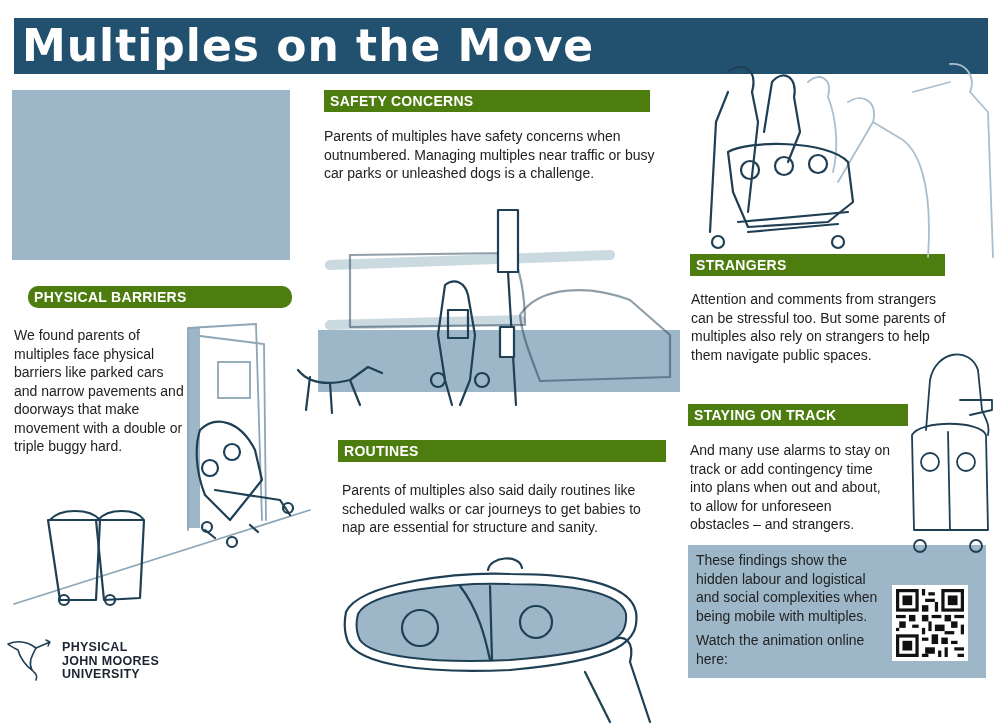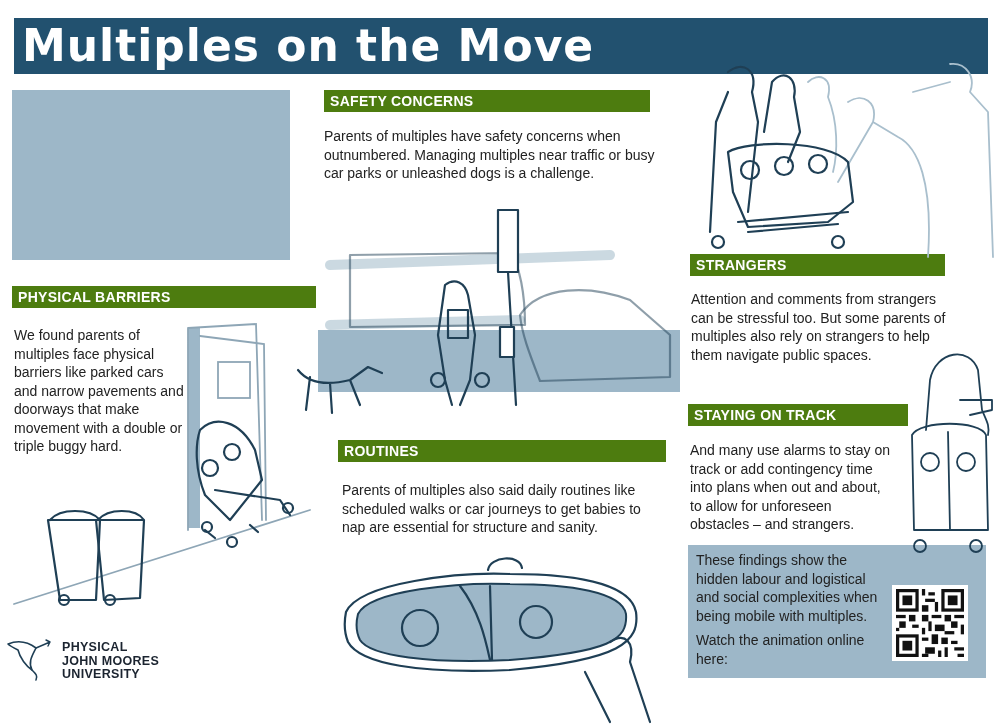--- a/index.html
+++ b/index.html
@@ -26,21 +26,21 @@
 </head>
 <body>
 
 <div class="abs title-bar"></div>
 <div class="abs title-text">Multiples on the Move</div>
 
 <div class="abs intro-box"></div>
 <div class="abs intro-text">
 </div>
 
-<div class="abs section-bar" style="left:12px;top:286px;width:304px;">PHYSICAL BARRIERS</div>
+<div class="abs section-bar" style="left:28px;top:286px;width:264px;border-radius:10px;">PHYSICAL BARRIERS</div>
 <div class="abs body-text" style="left:14px;top:326px;width:172px;">We found parents of multiples face physical barriers like parked cars and narrow pavements and doorways that make movement with a double or triple buggy hard.</div>
 
 <div class="abs section-bar" style="left:324px;top:90px;width:326px;">SAFETY CONCERNS</div>
 <div class="abs body-text" style="left:324px;top:127px;width:340px;">Parents of multiples have safety concerns when outnumbered. Managing multiples near traffic or busy car parks or unleashed dogs is a challenge.</div>
 
 <div class="abs section-bar" style="left:338px;top:440px;width:328px;">ROUTINES</div>
 <div class="abs body-text" style="left:342px;top:481px;width:320px;">Parents of multiples also said daily routines like scheduled walks or car journeys to get babies to nap are essential for structure and sanity.</div>
 
 <div class="abs section-bar" style="left:690px;top:254px;width:255px;">STRANGERS</div>
 <div class="abs body-text" style="left:691px;top:290px;width:270px;">Attention and comments from strangers can be stressful too. But some parents of multiples also rely on strangers to help them navigate public spaces.</div>

